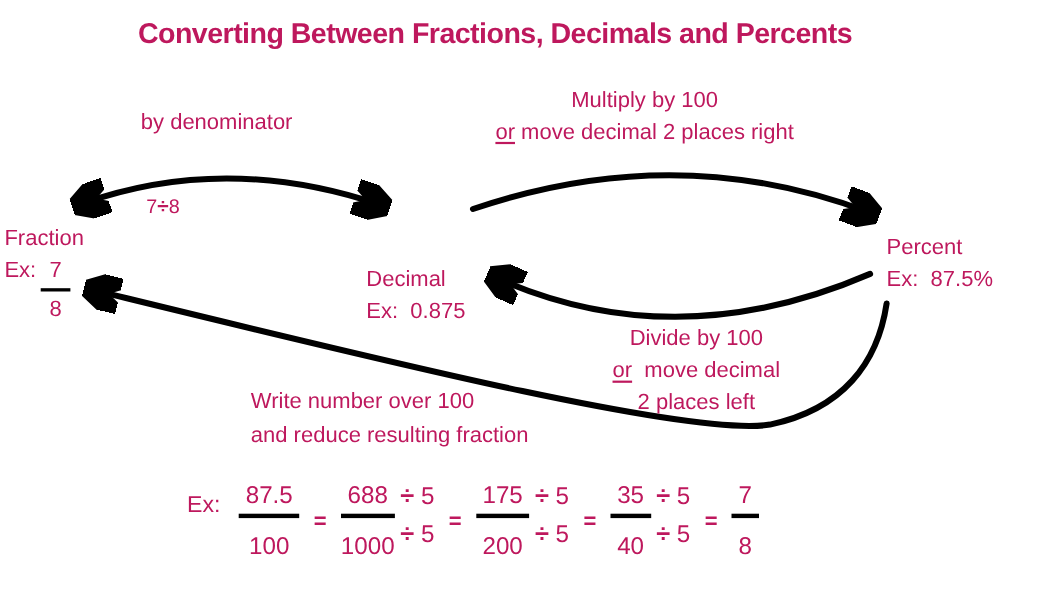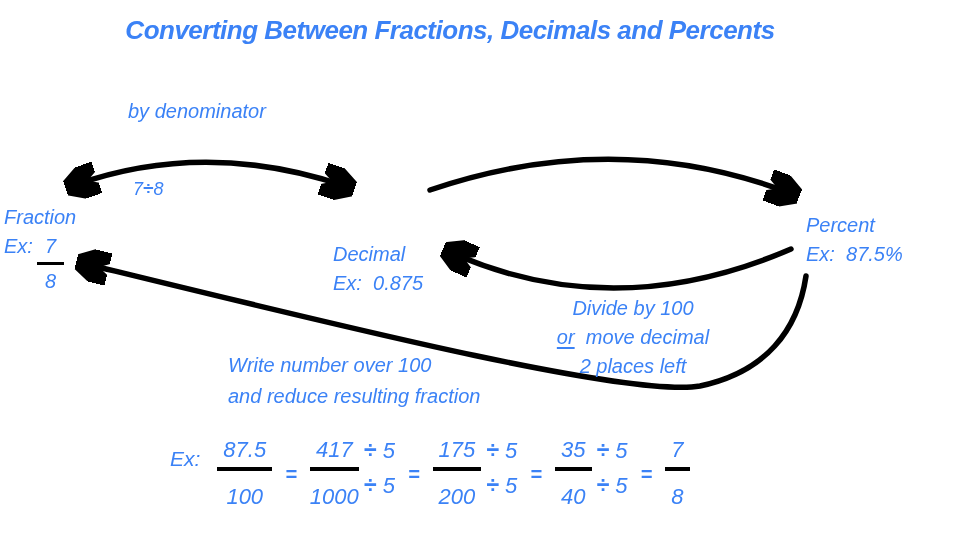--- a/index.html
+++ b/index.html
@@ -1,24 +1,23 @@
 <!DOCTYPE html>
 <html><head>
 <meta charset="utf-8">
 <style>
   html, body { margin: 0; padding: 0; background: #ffffff; }
   .canvas {
     position: relative;
     width: 960px;
     height: 540px;
     background: #ffffff;
-    color: #3b82f6;
+    color: #be185d;
     font-family: "Liberation Sans", sans-serif;
     overflow: hidden;
-    font-style: italic;
   }
   .arrows { position: absolute; left: 0; top: 0; width: 960px; height: 540px; }
   .arrows path { fill: none; stroke: #000; stroke-width: 5.5; stroke-linecap: round; }
 
   .title {
     position: absolute;
     left: 0; top: 15px;
     width: 900px;
     margin: 0;
     text-align: center;
@@ -80,20 +79,24 @@
   </svg>
 
   <h1 class="title">Converting Between Fractions, Decimals and Percents</h1>
 
   <div class="lbl divide-label">
     <div>by denominator</div>
   </div>
 
   <div class="lbl seven-div-eight"><span>7</span><span class="op">÷</span><span>8</span></div>
 
+  <div class="lbl center multiply-label">
+    <div>Multiply by 100</div>
+    <div><span class="u">or</span> <span>move decimal 2 places right</span></div>
+  </div>
 
   <div class="lbl fraction-node">
     <div class="node-line">Fraction</div>
     <div class="ex-row">
       <span>Ex:</span>
       <span class="frac">
         <span class="top">7</span>
         <span class="bot">8</span>
       </span>
     </div>
@@ -124,21 +127,21 @@
     <span class="eq-prefix">Ex:</span>
 
     <span class="frac">
       <span class="top">87.5</span>
       <span class="bot">100</span>
     </span>
 
     <span class="eq-eq">=</span>
 
     <span class="frac2">
-      <span class="top">417</span>
+      <span class="top">688</span>
       <span class="side"><span class="op">÷</span> <span>5</span></span>
       <span class="bot">1000</span>
       <span class="side"><span class="op">÷</span> <span>5</span></span>
     </span>
 
     <span class="eq-eq">=</span>
 
     <span class="frac2">
       <span class="top">175</span>
       <span class="side"><span class="op">÷</span> <span>5</span></span>

